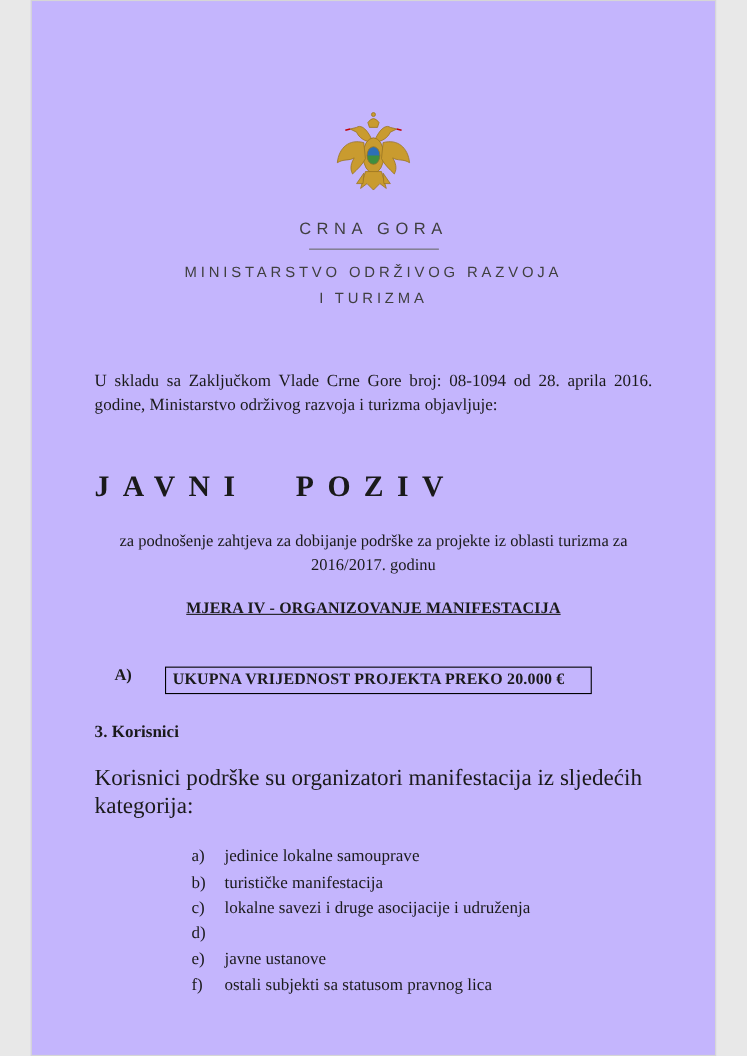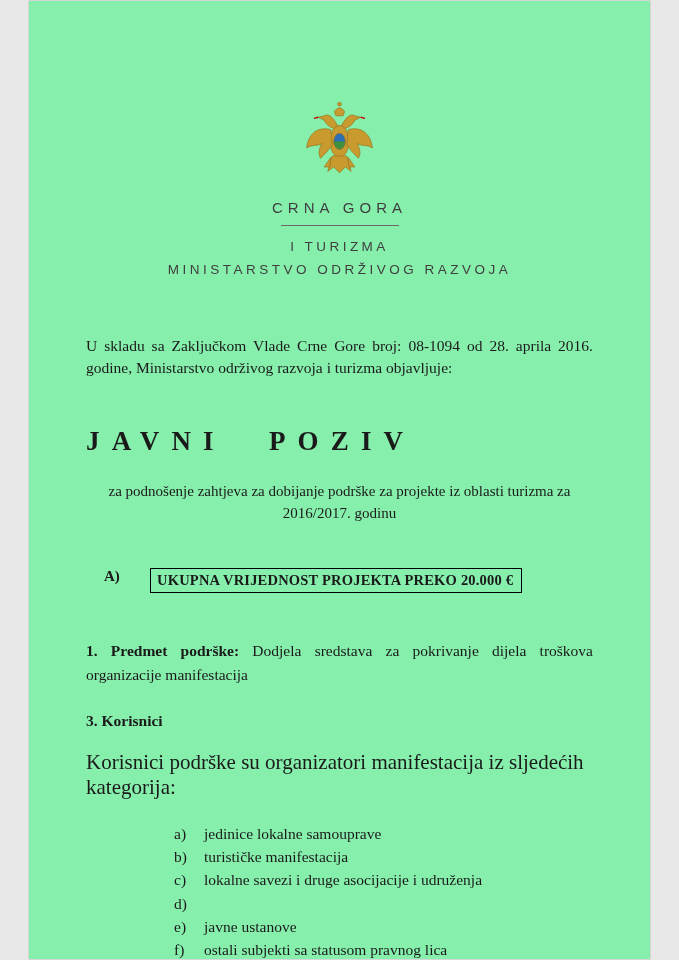--- a/index.html
+++ b/index.html
@@ -1,20 +1,20 @@
 <!DOCTYPE html>
 <html><head>
 <meta charset="utf-8">
 <style>
   html,body{margin:0;padding:0;background:#e8e8e8;}
   .page{
     position:relative;
     width:623px;height:960px;
     margin:0 auto;
-    background:#86efac;
+    background:#c4b5fd;
     border:1px solid #d6d6d6;
     box-sizing:border-box;
     padding:98px 57px 30px 57px;
     font-family:"Liberation Serif", serif;
     color:#1a1a1a;
     overflow:hidden;
   }
   .coa-wrap{text-align:center;}
   .org-block{text-align:center;font-family:"Liberation Sans", sans-serif;color:#3f3f3f;}
   .country{margin-top:12px;font-size:15px;letter-spacing:5px;font-weight:400;}
@@ -25,21 +25,21 @@
     margin-top:46px;font-weight:bold;font-size:27px;
     letter-spacing:0.45em;word-spacing:0.9em;
   }
   .subtitle{margin-top:24px;text-align:center;font-size:15px;line-height:1.45;max-width:505px;margin-left:auto;margin-right:auto;}
   .measure{margin-top:20px;text-align:center;font-size:14.5px;font-weight:bold;text-decoration:underline;letter-spacing:0.2px;}
   .section-a{margin-top:44px;display:flex;align-items:flex-start;}
   .section-a-label{font-weight:bold;font-size:15px;margin-left:18px;width:46px;flex:0 0 auto;}
   .section-a-box{
     font-weight:bold;font-size:14.5px;
     border:1.5px solid #000;
-    padding:3px 8px 3px 6px;
+    padding:3px 24px 3px 6px;
     letter-spacing:0.2px;
   }
   .para1{margin-top:46px;font-size:15.5px;line-height:1.5;text-align:justify;}
   .para1 .lead{font-weight:bold;}
   .sec2-head{margin-top:26px;font-size:15.5px;font-weight:bold;}
   .benef-intro{margin-top:20px;font-size:21px;}
   .benef-list{margin-top:22px;margin-left:88px;font-size:15.5px;line-height:1.5;}
   .benef-item{display:flex;}
   .benef-item .marker{width:30px;flex:0 0 auto;}
 </style>
@@ -72,38 +72,38 @@
       <ellipse cx="50" cy="58" rx="8" ry="11" fill="#2d6fb7"></ellipse>
       <rect x="40" y="58" width="20" height="12" fill="#3f8f3f" clip-path="url(#sh)"></rect>
       <ellipse cx="50" cy="58" rx="8" ry="11" fill="none" stroke="#9a7420"></ellipse>
     </svg>
   </div>
 
   <div class="org-block">
     <div class="country">CRNA GORA</div>
     <div class="divider"></div>
     <div class="ministry">
+      <div>MINISTARSTVO ODRŽIVOG RAZVOJA</div>
       <div>I TURIZMA</div>
-      <div>MINISTARSTVO ODRŽIVOG RAZVOJA</div>
     </div>
   </div>
 
   <p class="intro">U skladu sa Zaključkom Vlade Crne Gore broj: 08-1094 od 28. aprila 2016. godine, Ministarstvo održivog razvoja i turizma objavljuje:</p>
 
   <div class="main-title">JAVNI POZIV</div>
 
   <p class="subtitle">za podnošenje zahtjeva za dobijanje podrške za projekte iz oblasti turizma za 2016/2017. godinu</p>
 
+  <div class="measure">MJERA IV - ORGANIZOVANJE MANIFESTACIJA</div>
 
   <div class="section-a">
     <span class="section-a-label">A)</span>
     <span class="section-a-box">UKUPNA VRIJEDNOST PROJEKTA PREKO 20.000 €</span>
   </div>
 
-  <p class="para1"><span class="lead">1. Predmet podrške:</span><span> Dodjela sredstava za pokrivanje dijela troškova organizacije manifestacija</span></p>
 
   <div class="sec2-head">3. Korisnici</div>
 
   <p class="benef-intro">Korisnici podrške su organizatori manifestacija iz sljedećih kategorija:</p>
 
   <div class="benef-list">
     <div class="benef-item">
       <span class="marker">a)</span>
       <span>jedinice lokalne samouprave</span>
     </div>

